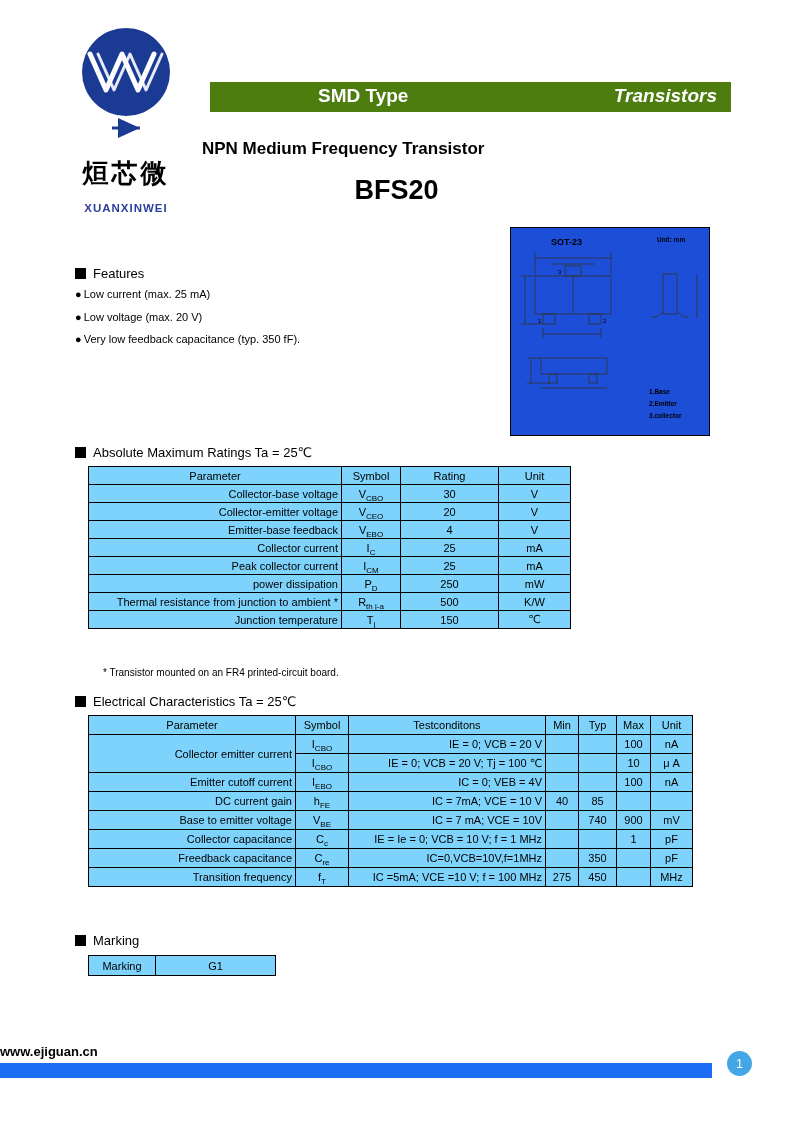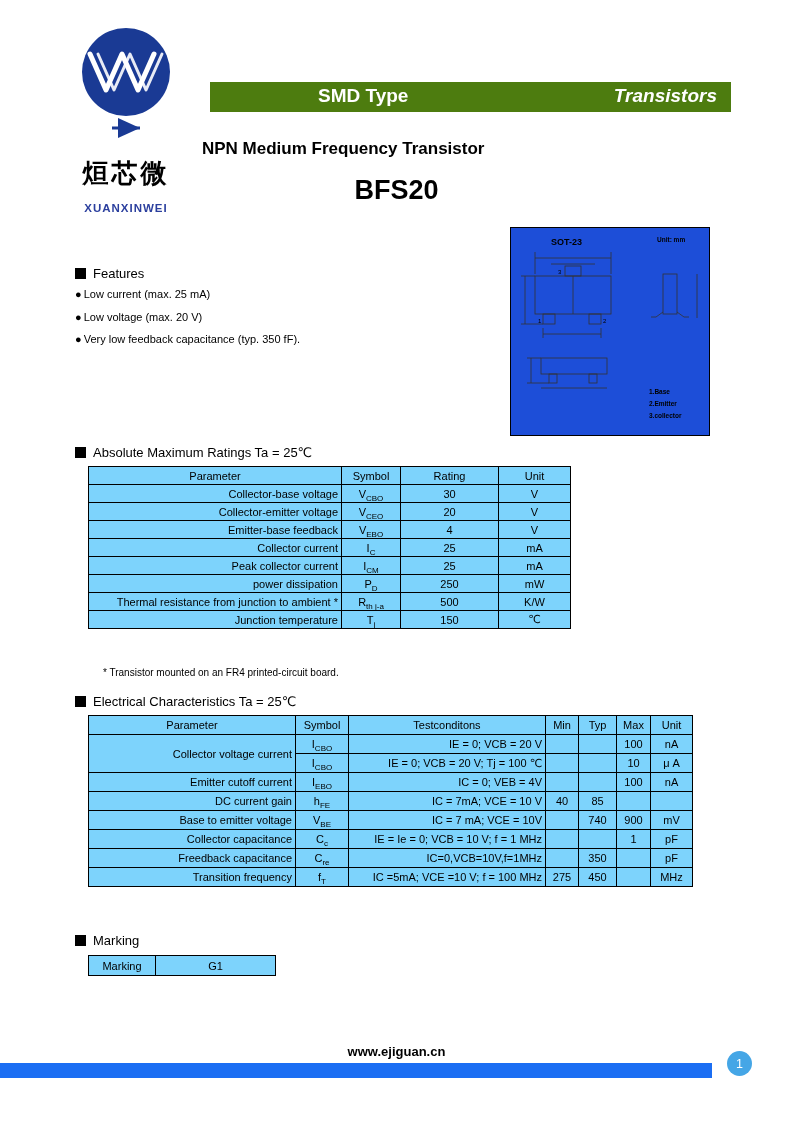--- a/index.html
+++ b/index.html
@@ -34,21 +34,21 @@
   .dt td { border:1px solid #000; font-size:11px; padding:0 3px; overflow:hidden; white-space:nowrap; }
   .abs-table td { height:18px; }
   .elec-table td { height:19px; }
   .mark-table td { height:20px; }
   .c { text-align:center; }
   .pl { text-align:right; }
   .cond { font-size:10.5px; }
   sub { font-size:8px; line-height:0; }
   .footnote { position:absolute; left:95px; top:667px; font-size:10px;margin-left:8px; }
   
-  .footer-url { position:absolute; left:0; top:1044px; width:793px; text-align:center; font-size:13px; font-weight:bold; }
+  .footer-url { position:absolute; left:0; top:1044px; width:793px; text-align:left; font-size:13px; font-weight:bold; }
   .footer-bar { position:absolute; left:0; top:1063px; width:712px; height:15px; background:#1b6ef3; }
   .page-badge { position:absolute; left:727px; top:1051px; width:25px; height:25px; border-radius:50%;
     background:#45a6e6; color:#fff; font-size:12.5px; display:flex; align-items:center; justify-content:center; }
 </style>
 </head>
 <body>
 
 <div class="page">
 
   <div class="logo-block">
@@ -228,21 +228,21 @@
         <tr>
       <td class="c">Parameter</td>
       <td class="c">Symbol</td>
       <td class="c">Testconditons</td>
       <td class="c">Min</td>
       <td class="c">Typ</td>
       <td class="c">Max</td>
       <td class="c">Unit</td>
     </tr>
     <tr>
-      <td class="pl" rowspan="2">Collector voltage current</td>
+      <td class="pl" rowspan="2">Collector emitter current</td>
       <td class="c"><span>I</span><sub>CBO</sub></td>
       <td class="pl cond">IE = 0; VCB = 20 V</td>
       <td class="c"></td>
       <td class="c"></td>
       <td class="c">100</td>
       <td class="c">nA</td>
     </tr>
     <tr>
       <td class="c"><span>I</span><sub>CBO</sub></td>
       <td class="pl cond">IE = 0; VCB = 20 V; Tj = 100 ℃</td>

